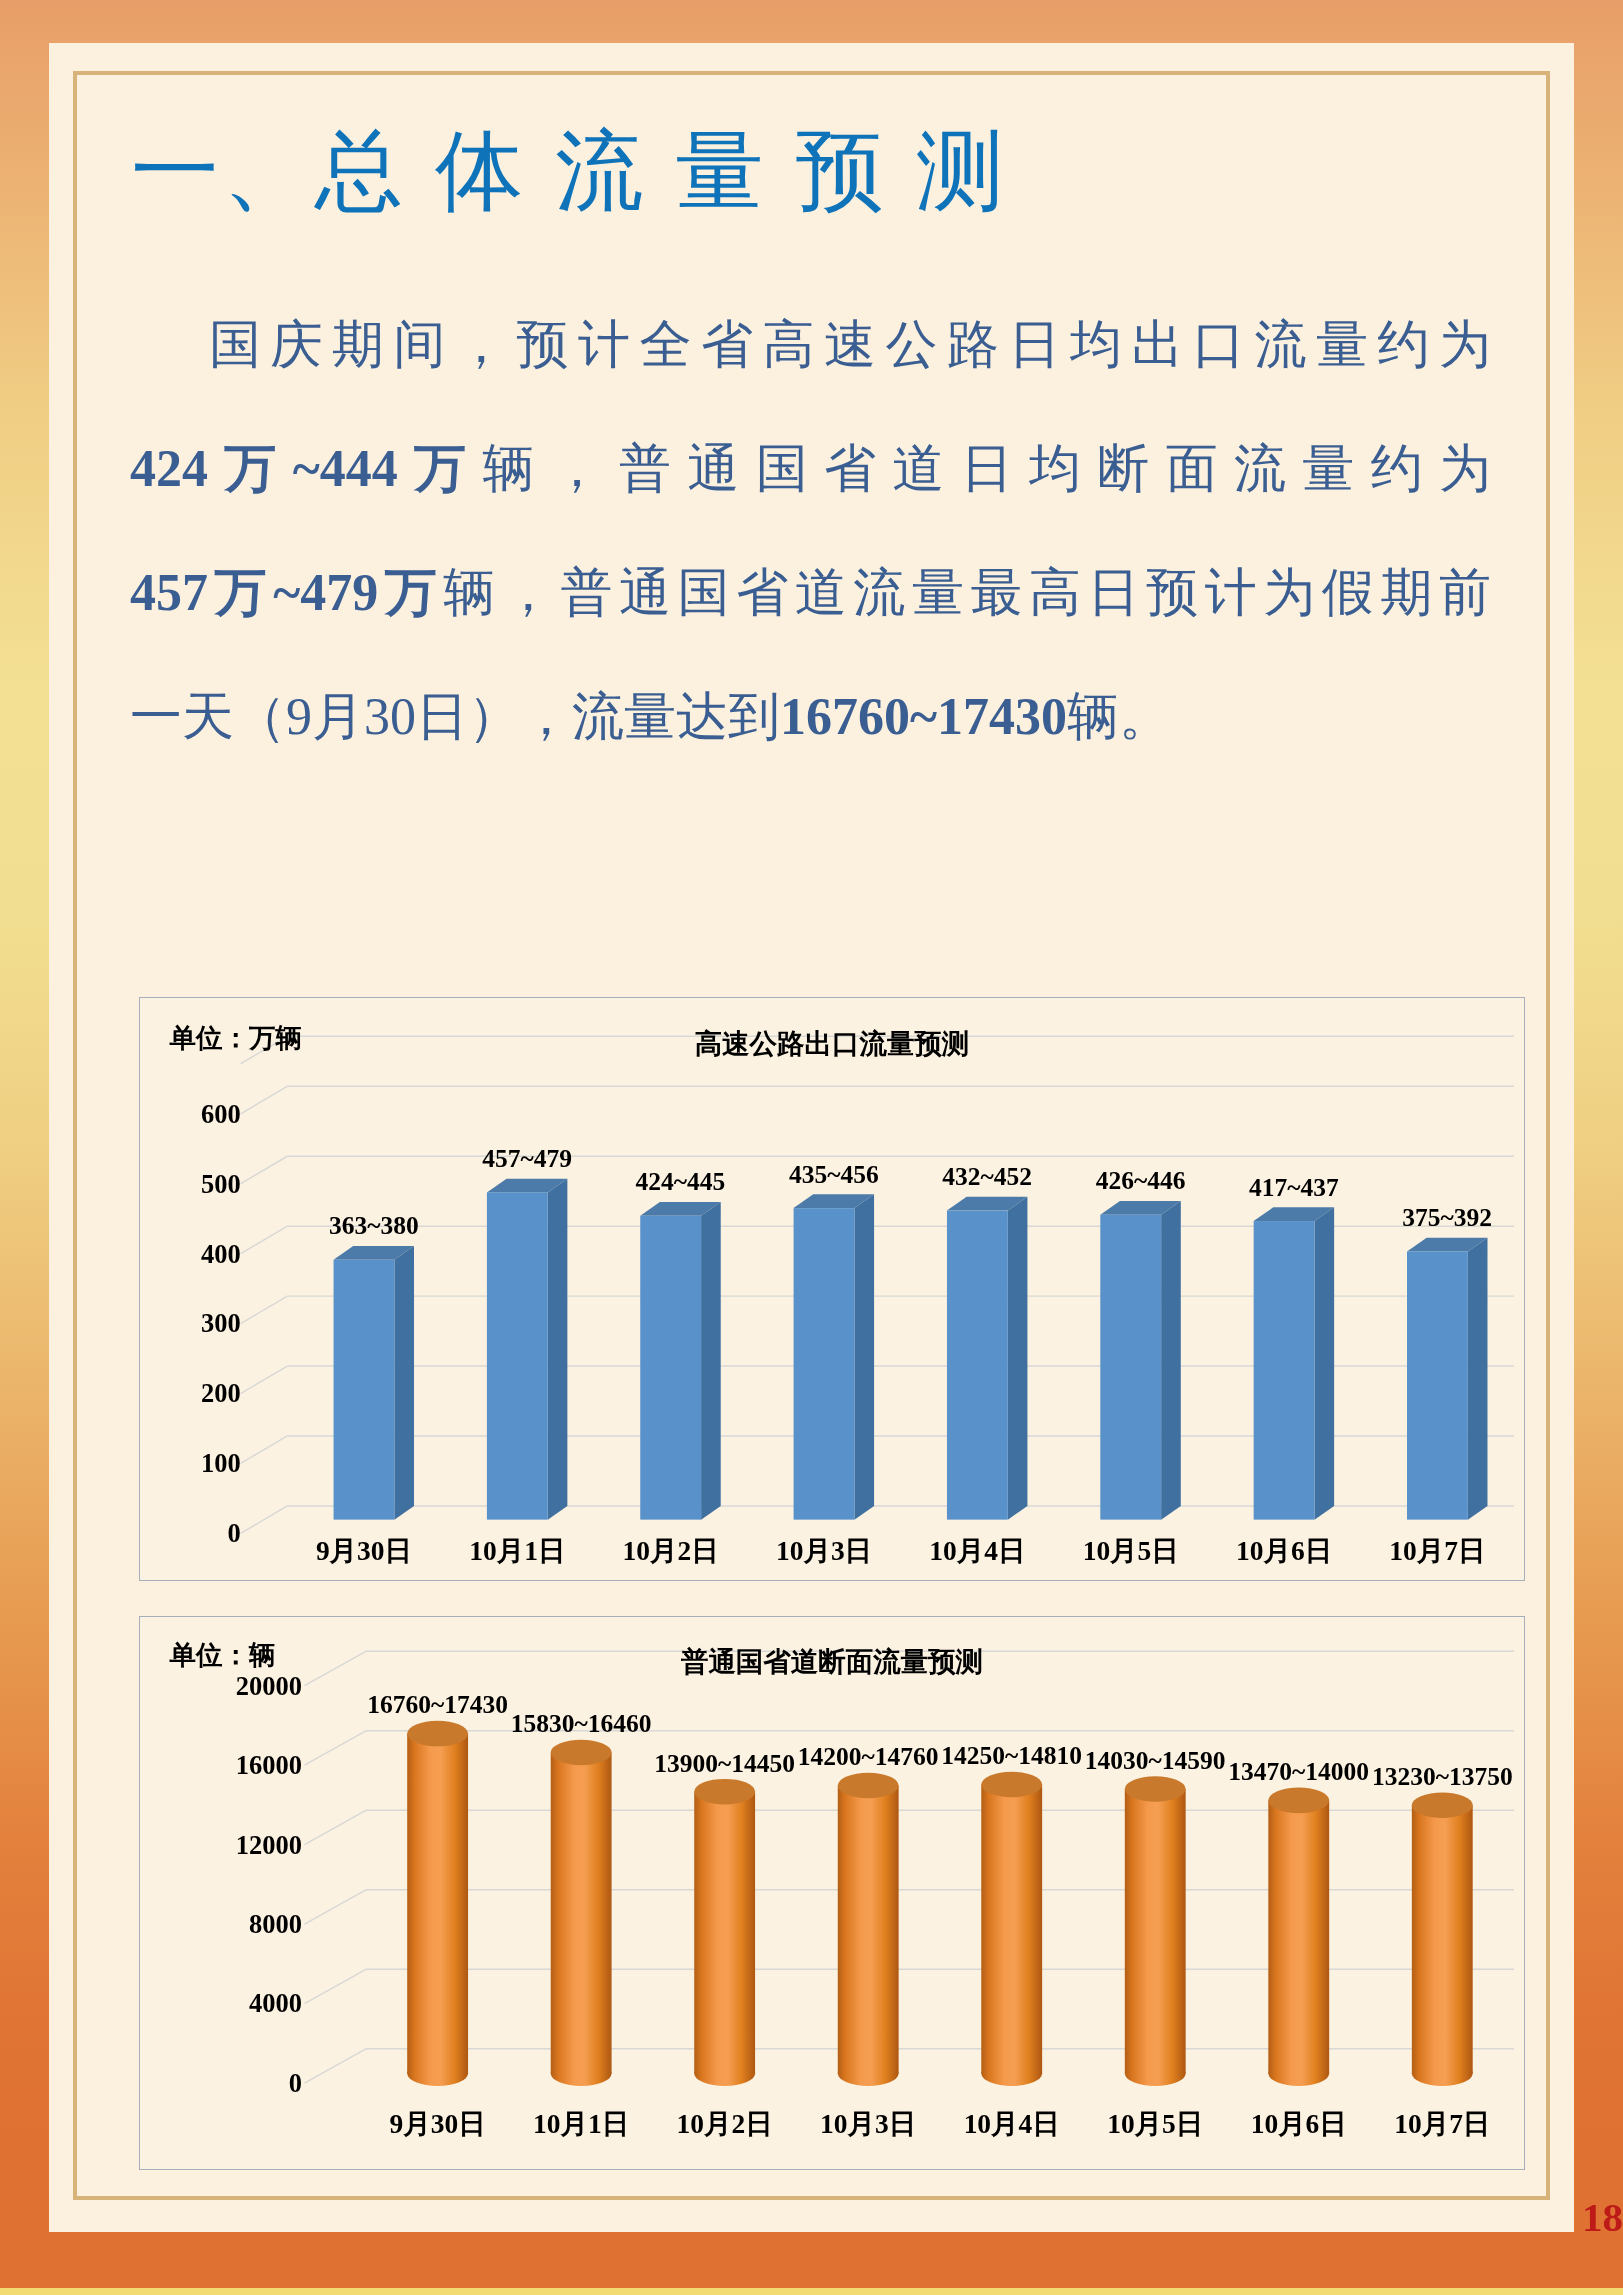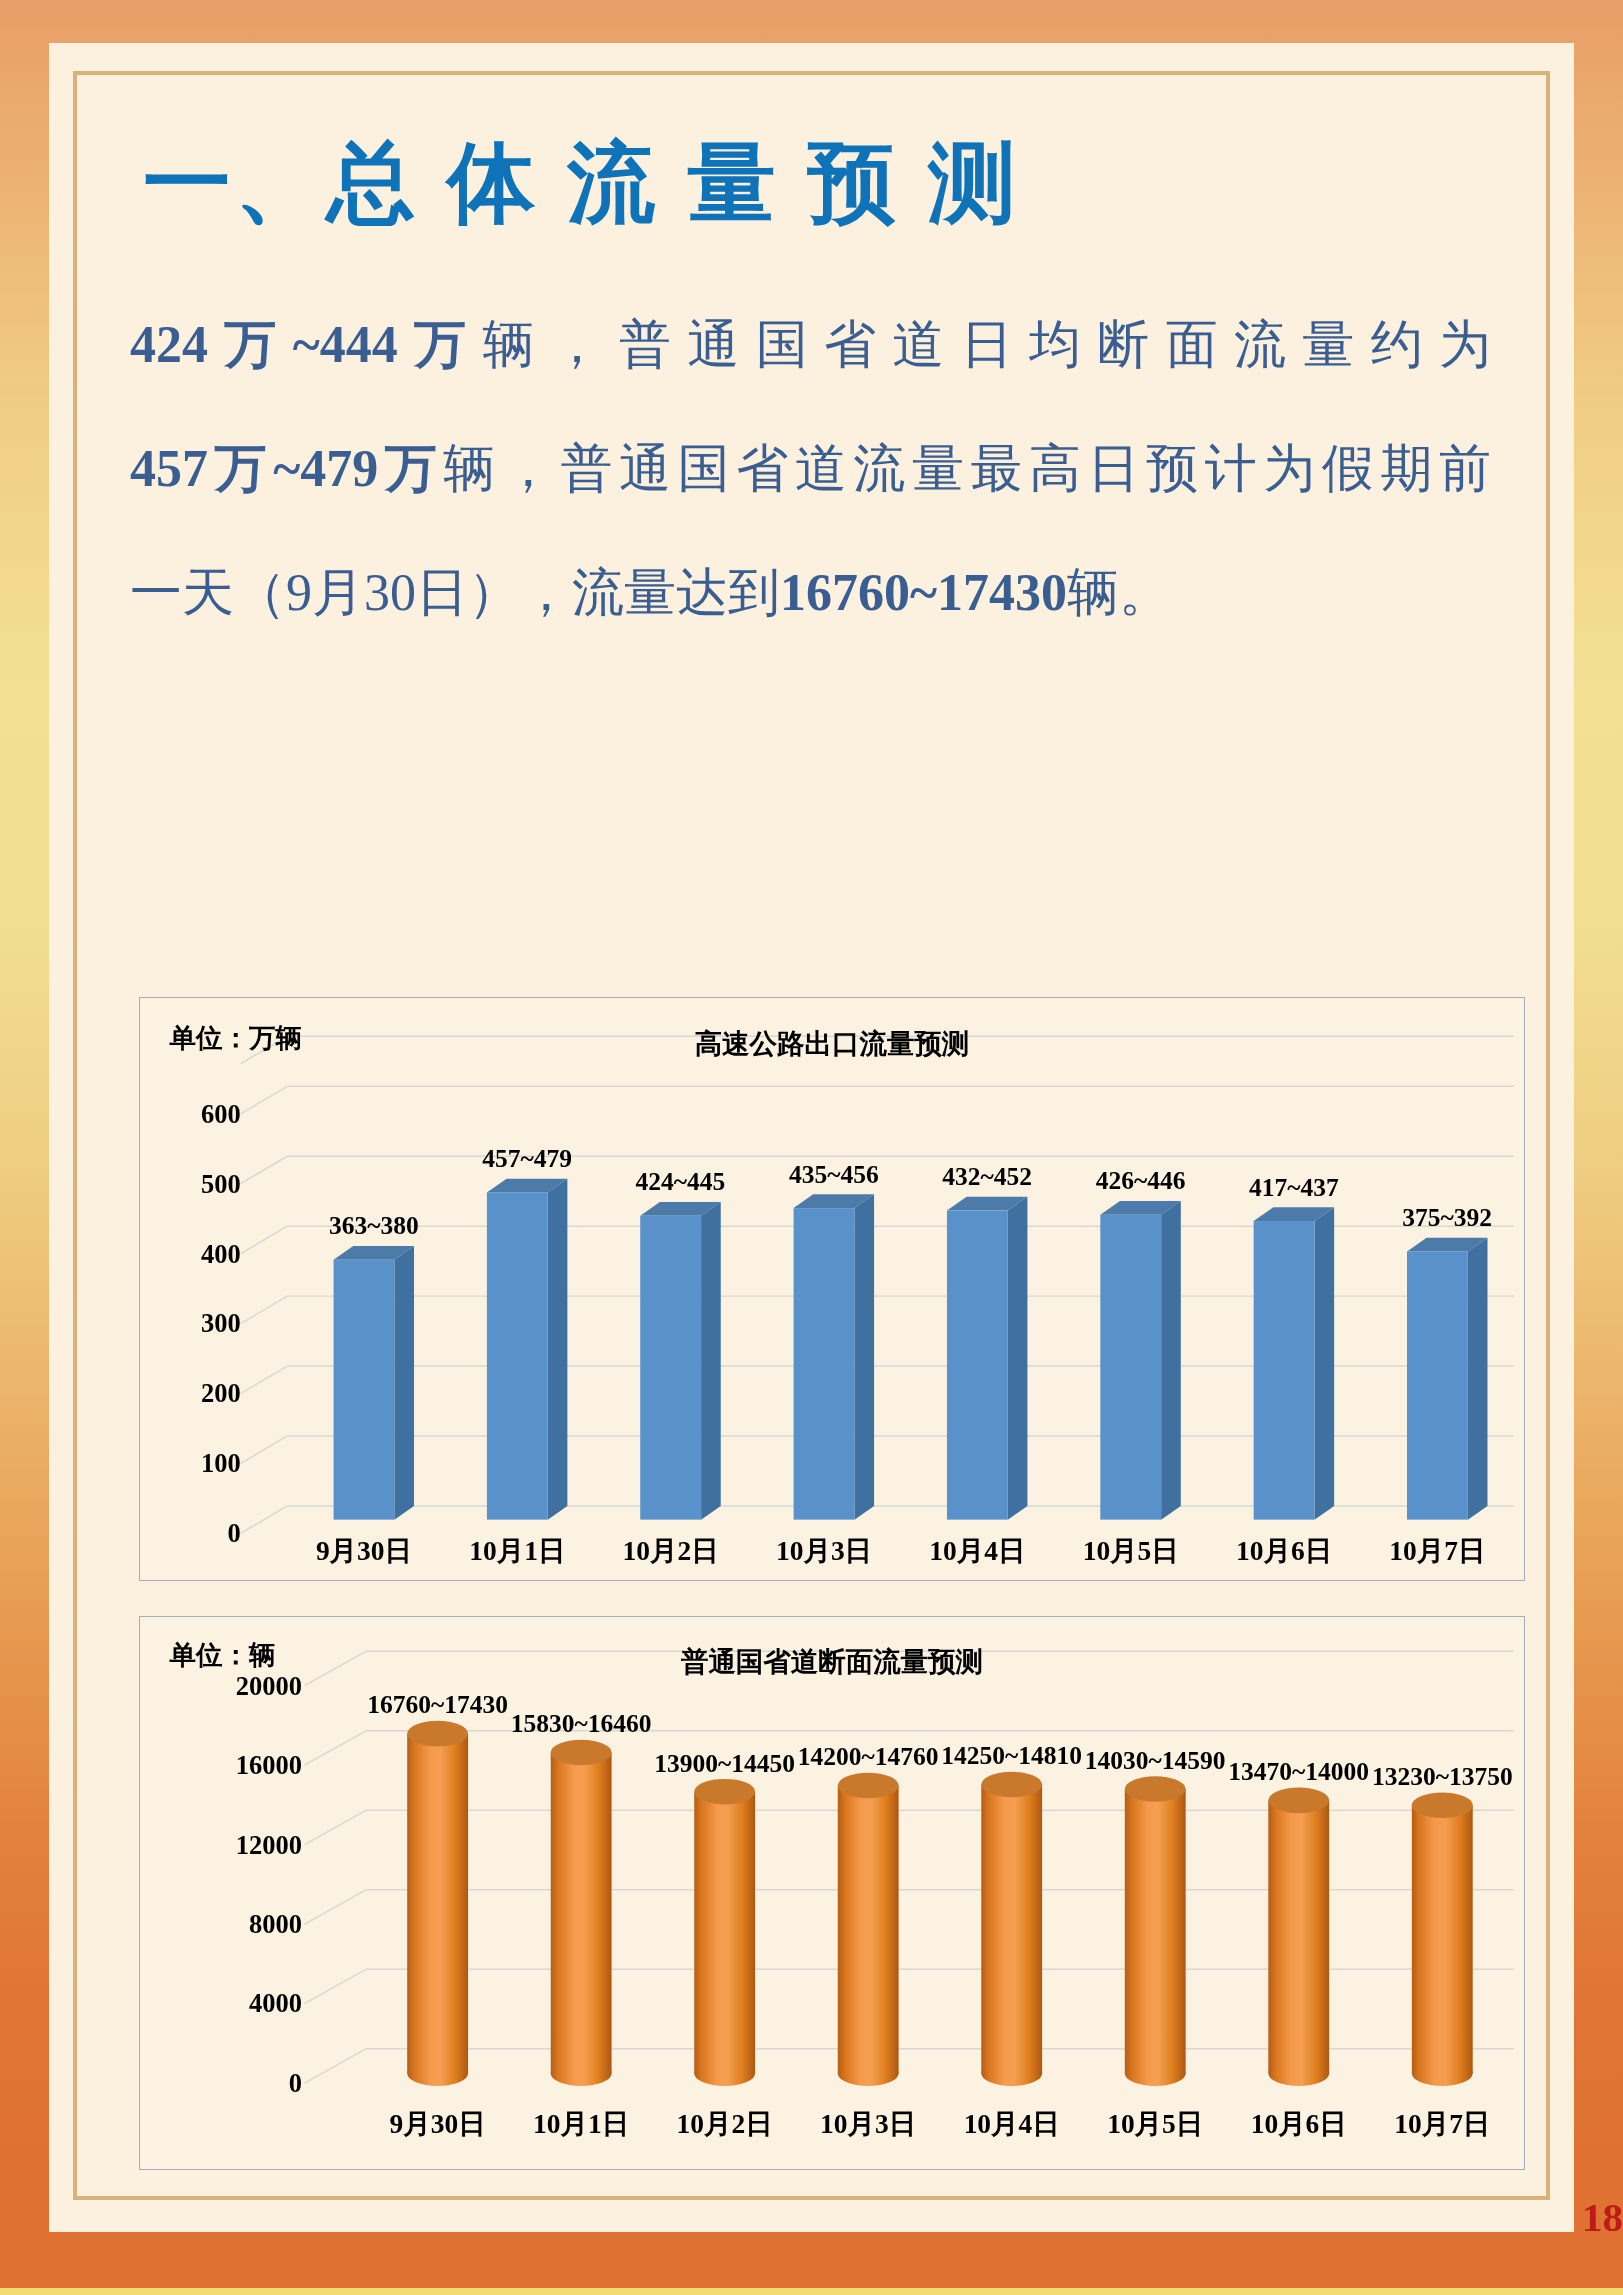--- a/index.html
+++ b/index.html
@@ -13,23 +13,23 @@
   .bottom-strip{position:absolute;left:0;right:0;bottom:0;height:6.9px;background:#f2dc72;}
   .panel{
     position:absolute;left:49px;top:43px;width:1525px;height:2189px;
     background:#fcf1df;
   }
   .frame{
     position:absolute;left:23.6px;right:23.6px;top:28px;bottom:32px;
     border:4.4px solid #d7b379;pointer-events:none;
   }
   .section-title{
-    position:absolute;left:82px;top:80px;margin:12px;
+    position:absolute;left:82px;top:80px;margin:0;
     font-family:"Liberation Sans","DejaVu Sans",sans-serif;
-    font-weight:700;font-size:88px;line-height:1.1;letter-spacing:3.9px;
+    font-weight:400;font-size:88px;line-height:1.1;letter-spacing:3.9px;
     color:#0f73ba;white-space:nowrap;
   }
   .para{
     position:absolute;left:81px;top:240px;width:1361px;
     font-size:52px;line-height:124px;color:#3a5e92;
   }
   .pline{text-align:justify;text-align-last:justify;white-space:normal;}
   .pline.first{text-indent:79px;}
   .pline.last{text-align-last:left;}
   .run-bold{font-weight:700;}
@@ -47,20 +47,21 @@
 </style>
 </head>
 <body>
 
 <div class="panel">
   <div class="frame"></div>
 
   <h1 class="section-title">一、总 体 流 量 预 测</h1>
 
   <div class="para" id="para">
+      <div class="pline first"><span class="run">国庆期间，预计全省高速公路日均出口流量约为</span></div>
       <div class="pline"><span class="run-bold">424万~444万</span><span class="run">辆，普通国省道日均断面流量约为</span></div>
       <div class="pline"><span class="run-bold">457万~479万</span><span class="run">辆，普通国省道流量最高日预计为假期前</span></div>
       <div class="pline last"><span class="run">一天（9月30日），流量达到</span><span class="run-bold">16760~17430</span><span class="run">辆。</span></div>
     </div>
 
   <div class="chart chart-1" id="chart-0">
       <svg viewBox="0 0 2820 1186" xmlns="http://www.w3.org/2000/svg">
         <defs>
     <linearGradient id="cylBody0" x1="0" y1="0" x2="1" y2="0">
       <stop offset="0" stop-color="#b35e15"></stop>

